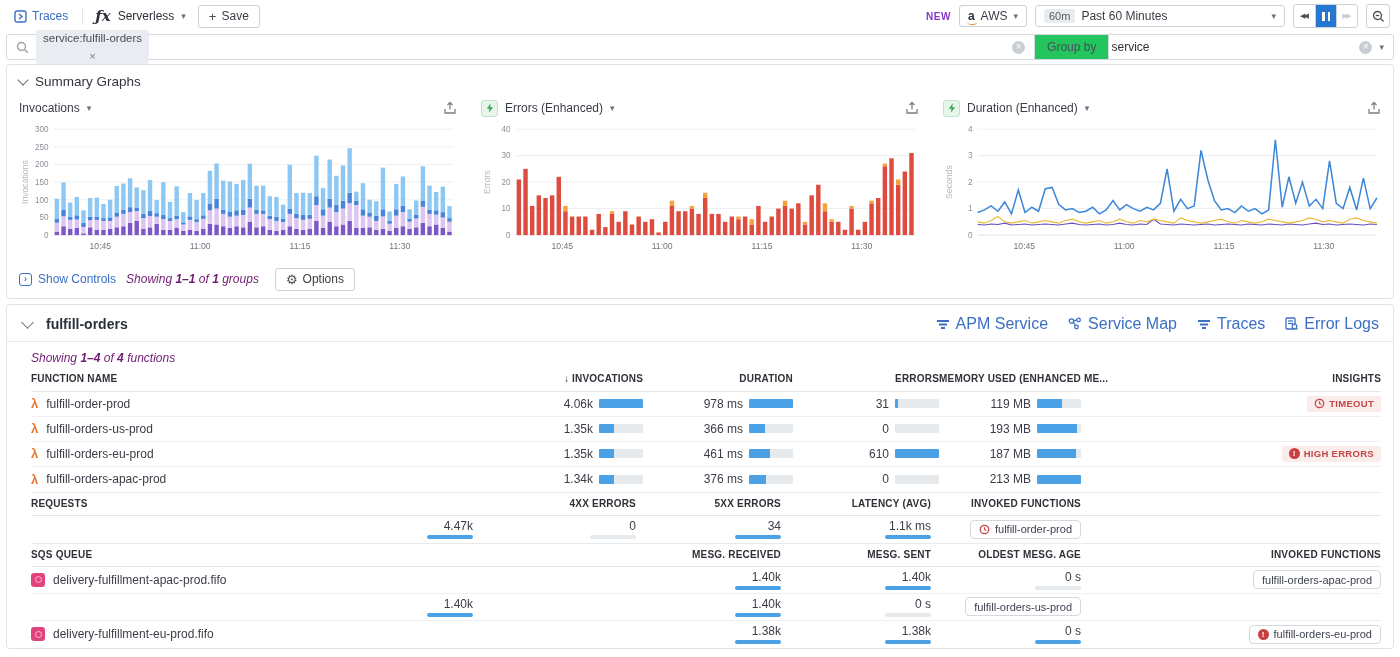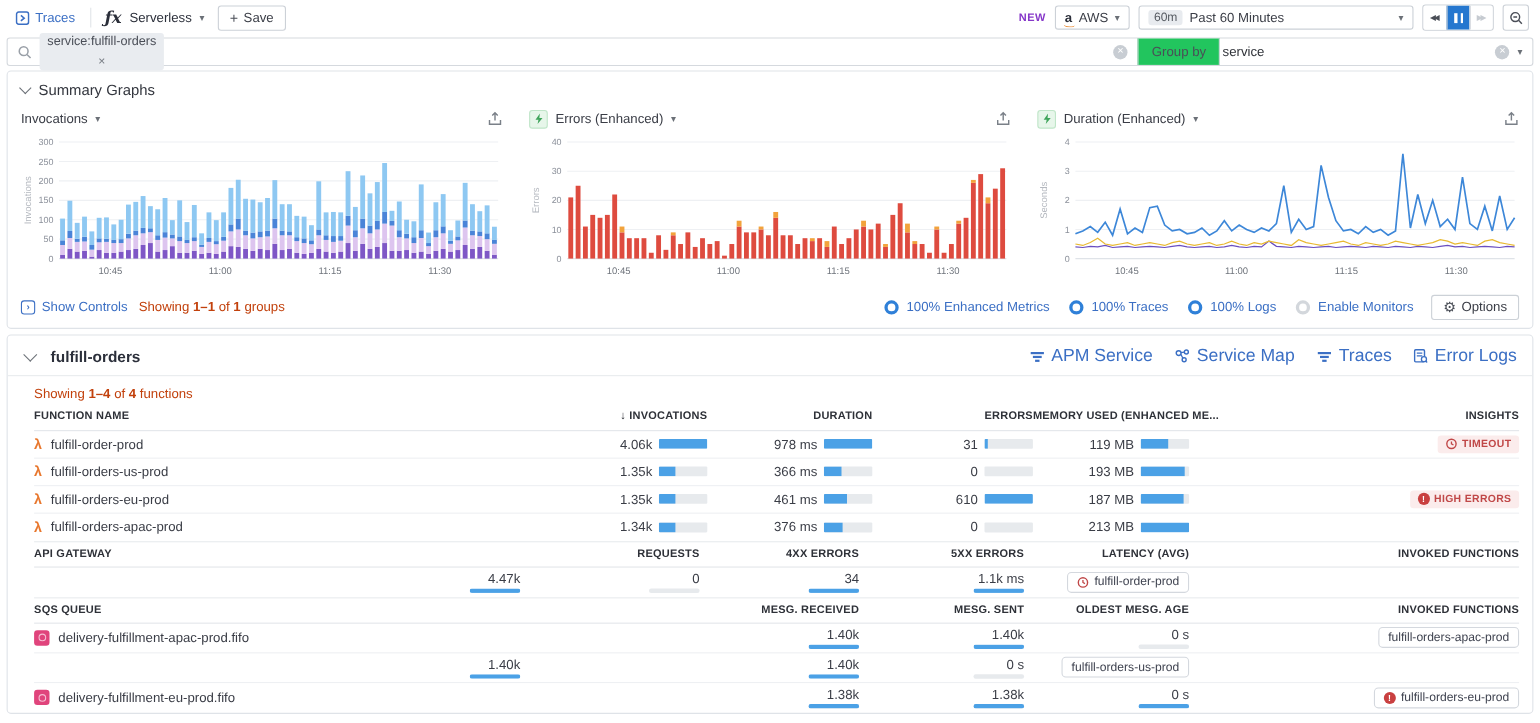--- a/index.html
+++ b/index.html
@@ -48,21 +48,21 @@
   .charts { display:flex; }
   .chart-col { flex:1; padding:2px 12px 0; min-width:0; }
   .chart-head { display:flex; align-items:center; gap:7px; height:26px; }
   .bolt-chip { width:17px; height:17px; border-radius:3px; background:#e7f6ea; border:1px solid #bfe5c8; display:flex; align-items:center; justify-content:center; flex:none; }
   .chart-title { font-size:12px; color:#3a3d46; cursor:pointer; }
   .chart-svg { width:100%; display:block; }
 
   .controls-row { display:flex; align-items:center; padding:4px 12px 7px; gap:10px; }
   .show-controls { display:flex; align-items:center; gap:6px; color:#3b6fc4; cursor:pointer; }
   .sc-icon { width:13px; height:13px; border:1.4px solid #3b6fc4; border-radius:3px; color:#3b6fc4; font-size:9px; line-height:10px; text-align:center; font-weight:bold; }
-  .showing { color:#c2410c; }
+  .showing { color:#701a75;font-style:italic; }
   .showing b { font-weight:bold; }
   .toggles { display:flex; align-items:center; gap:18px; margin-left:auto; }
   .toggle { display:flex; align-items:center; gap:7px; cursor:pointer; }
   .donut { width:13px; height:13px; border-radius:50%; border:3.5px solid #2f80d8; background:#fff; flex:none; }
   .donut.off { border-color:#d3d7dc; }
   .toggle .tlabel { color:#3b6fc4; font-size:12px; }
   .toggle.off .tlabel { color:#3b6fc4; }
   .gear { font-size:13px; color:#4a4e57; }
 
   
@@ -591,38 +591,20 @@
       </div>
     </div>
   <div class="controls-row">
     <div class="show-controls">
       <span class="sc-icon">›</span>
       <span>Show Controls</span>
     </div>
     <div class="showing">
       <span>Showing</span> <b>1–1</b> <span>of</span> <b>1</b> <span>groups</span>
     </div>
-    <div class="toggles" id="toggles">
-        <span class="toggle">
-          <span class="donut"></span>
-          <span class="tlabel">100% Enhanced Metrics</span>
-        </span>
-        <span class="toggle">
-          <span class="donut"></span>
-          <span class="tlabel">100% Traces</span>
-        </span>
-        <span class="toggle">
-          <span class="donut"></span>
-          <span class="tlabel">100% Logs</span>
-        </span>
-        <span class="toggle off">
-          <span class="donut off"></span>
-          <span class="tlabel">Enable Monitors</span>
-        </span>
-      </div>
     <button class="btn" style="margin-left:6px;">
         <span class="gear">⚙</span>
         <span>Options</span>
       </button>
   </div>
 </div>
 
 <div class="panel">
   <div class="grp-head">
     <span class="chev" style="width:9px;height:9px;"></span>
@@ -815,21 +797,20 @@
             <span class="val">213 MB</span>
             <span class="fbar">
               <i style="width: 100%;"></i>
             </span>
           </div>
           <div class="right-cell"></div>
         </div>
       </div>
 
     <div class="grid-api thead sub-head">
-      <div>API GATEWAY</div>
       <div>REQUESTS</div>
       <div>4XX ERRORS</div>
       <div>5XX ERRORS</div>
       <div>LATENCY (AVG)</div>
       <div>INVOKED FUNCTIONS</div>
     </div>
     <div id="api-rows">
         <div class="grid-api trow row-wide">
           <div class="u-cell">
             <span class="val">4.47k</span>

